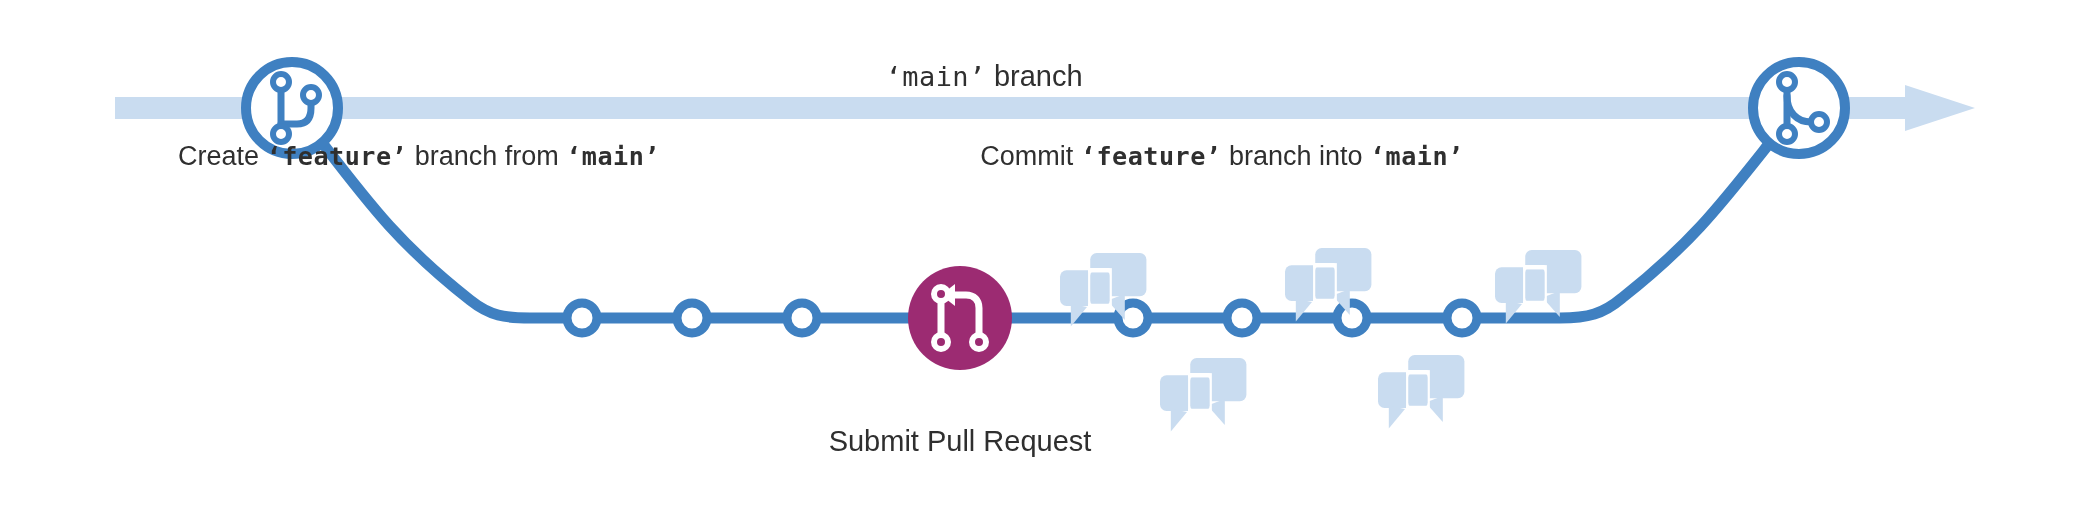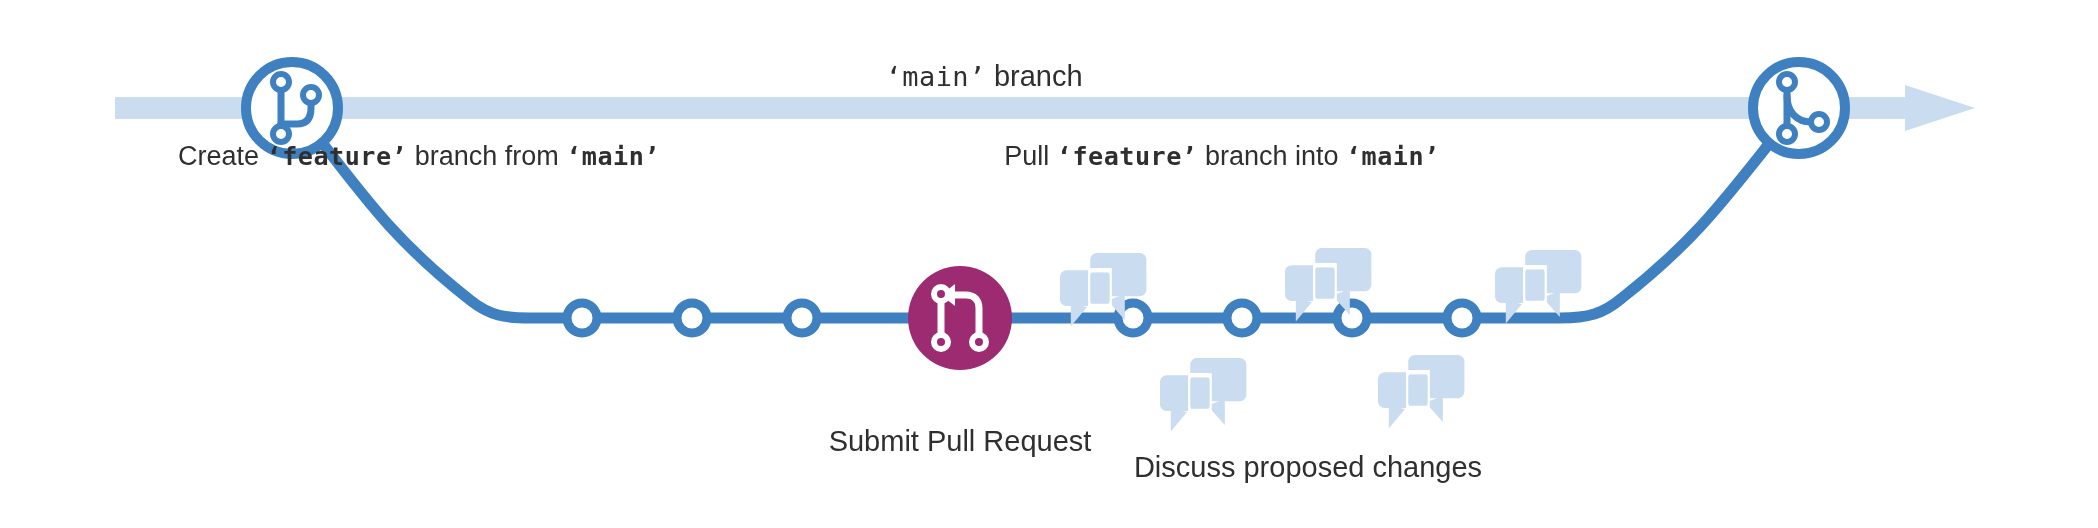--- a/index.html
+++ b/index.html
@@ -198,21 +198,20 @@
 
   <div class="lbl lbl-branch-title center-x" style="left:984px; top:60px;">
     <span class="code">‘main’</span><span> branch</span>
   </div>
 
   <div class="lbl lbl-side center-x" style="left:387px; top:141px;margin-left:32px;">
     <span>Create </span><span class="code-bold">‘feature’</span><span> branch from </span><span class="code-bold">‘main’</span>
   </div>
 
   <div class="lbl lbl-side center-x" style="left:1222px; top:141px;">
-    <span>Pull </span><span class="code-bold">‘feature’</span><span> branch into </span><span class="code-bold">‘main’</span>
+    <span>Commit </span><span class="code-bold">‘feature’</span><span> branch into </span><span class="code-bold">‘main’</span>
   </div>
 
 
   <div class="lbl lbl-bottom center-x" style="left:960px; top:425px;">Submit Pull Request</div>
 
-  <div class="lbl lbl-bottom center-x" style="left:1308px; top:451px;">Discuss proposed changes</div>
 
 </div>
 
 </body></html>

